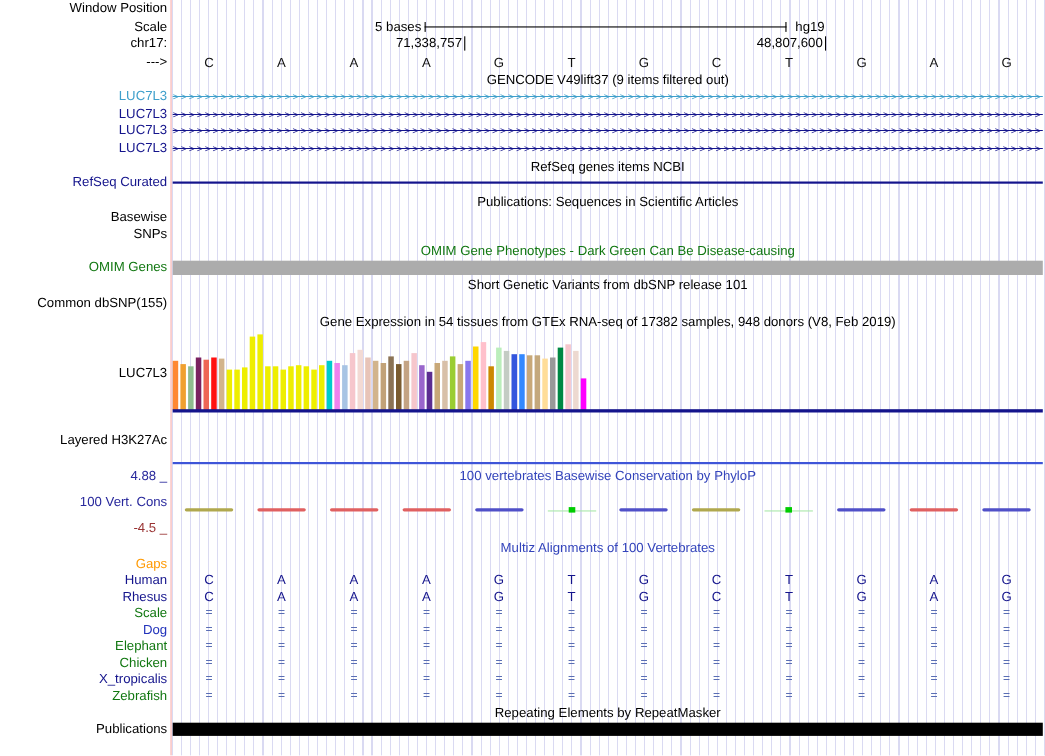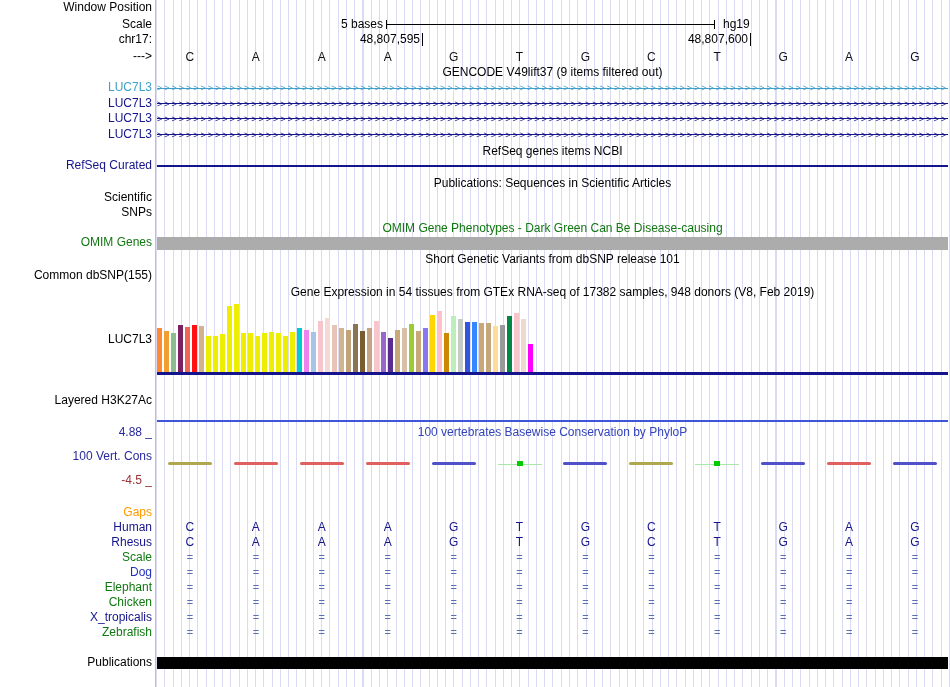--- a/index.html
+++ b/index.html
@@ -33,21 +33,21 @@
   <div class="lbl" style="top:1px">Window Position</div>
 
   <div class="lbl" style="top:18px">Scale</div>
   <div style="position:absolute;left:300px;top:18px;width:83px;text-align:right;line-height:13px">5 bases</div>
   <div style="position:absolute;left:386px;top:24px;width:329px;height:1px;background:#000"></div>
   <div class="tick" style="left:386px;top:20px;height:9px"></div>
   <div class="tick" style="left:714px;top:20px;height:9px"></div>
   <div style="position:absolute;left:723px;top:18px;line-height:13px">hg19</div>
 
   <div class="lbl" style="top:33px">chr17:</div>
-  <div style="position:absolute;left:260px;top:33px;width:160px;text-align:right;line-height:13px">48,807,595</div>
+  <div style="position:absolute;left:260px;top:33px;width:160px;text-align:right;line-height:13px">71,338,757</div>
   <div class="tick" style="left:422px;top:33px;height:13px"></div>
   <div style="position:absolute;left:588px;top:33px;width:160px;text-align:right;line-height:13px">48,807,600</div>
   <div class="tick" style="left:750px;top:33px;height:13px"></div>
 
   <div class="lbl" style="top:50px">---&gt;</div>
   <div id="base-row">
       <div style="position: absolute; left: 157px; top: 50px; width: 65.9167px; text-align: center; line-height: 14px; color: rgb(17, 17, 17);">C</div>
       <div style="position: absolute; left: 222.917px; top: 50px; width: 65.9167px; text-align: center; line-height: 14px; color: rgb(17, 17, 17);">A</div>
       <div style="position: absolute; left: 288.833px; top: 50px; width: 65.9167px; text-align: center; line-height: 14px; color: rgb(17, 17, 17);">A</div>
       <div style="position: absolute; left: 354.75px; top: 50px; width: 65.9167px; text-align: center; line-height: 14px; color: rgb(17, 17, 17);">A</div>
@@ -71,21 +71,21 @@
       <div style="position: absolute; left: 157px; top: 112px; width: 791px; height: 14px; overflow: hidden; font-size: 9px; letter-spacing: 2px; line-height: 14px; white-space: nowrap; color: rgb(20, 20, 140); background: linear-gradient(transparent 6.5px, rgb(20, 20, 140) 6.5px, rgb(20, 20, 140) 7.5px, transparent 7.5px);">&gt;&gt;&gt;&gt;&gt;&gt;&gt;&gt;&gt;&gt;&gt;&gt;&gt;&gt;&gt;&gt;&gt;&gt;&gt;&gt;&gt;&gt;&gt;&gt;&gt;&gt;&gt;&gt;&gt;&gt;&gt;&gt;&gt;&gt;&gt;&gt;&gt;&gt;&gt;&gt;&gt;&gt;&gt;&gt;&gt;&gt;&gt;&gt;&gt;&gt;&gt;&gt;&gt;&gt;&gt;&gt;&gt;&gt;&gt;&gt;&gt;&gt;&gt;&gt;&gt;&gt;&gt;&gt;&gt;&gt;&gt;&gt;&gt;&gt;&gt;&gt;&gt;&gt;&gt;&gt;&gt;&gt;&gt;&gt;&gt;&gt;&gt;&gt;&gt;&gt;&gt;&gt;&gt;&gt;&gt;&gt;&gt;&gt;&gt;&gt;&gt;&gt;&gt;&gt;&gt;&gt;&gt;&gt;&gt;&gt;&gt;&gt;&gt;&gt;&gt;&gt;&gt;&gt;&gt;&gt;&gt;&gt;&gt;&gt;&gt;&gt;&gt;&gt;&gt;&gt;&gt;&gt;&gt;&gt;&gt;&gt;&gt;&gt;&gt;&gt;&gt;&gt;&gt;&gt;&gt;&gt;&gt;&gt;&gt;&gt;</div>
       <div style="position: absolute; right: 798px; top: 128px; text-align: right; line-height: 13px; color: rgb(20, 20, 140);">LUC7L3</div>
       <div style="position: absolute; left: 157px; top: 128px; width: 791px; height: 14px; overflow: hidden; font-size: 9px; letter-spacing: 2px; line-height: 14px; white-space: nowrap; color: rgb(20, 20, 140); background: linear-gradient(transparent 6.5px, rgb(20, 20, 140) 6.5px, rgb(20, 20, 140) 7.5px, transparent 7.5px);">&gt;&gt;&gt;&gt;&gt;&gt;&gt;&gt;&gt;&gt;&gt;&gt;&gt;&gt;&gt;&gt;&gt;&gt;&gt;&gt;&gt;&gt;&gt;&gt;&gt;&gt;&gt;&gt;&gt;&gt;&gt;&gt;&gt;&gt;&gt;&gt;&gt;&gt;&gt;&gt;&gt;&gt;&gt;&gt;&gt;&gt;&gt;&gt;&gt;&gt;&gt;&gt;&gt;&gt;&gt;&gt;&gt;&gt;&gt;&gt;&gt;&gt;&gt;&gt;&gt;&gt;&gt;&gt;&gt;&gt;&gt;&gt;&gt;&gt;&gt;&gt;&gt;&gt;&gt;&gt;&gt;&gt;&gt;&gt;&gt;&gt;&gt;&gt;&gt;&gt;&gt;&gt;&gt;&gt;&gt;&gt;&gt;&gt;&gt;&gt;&gt;&gt;&gt;&gt;&gt;&gt;&gt;&gt;&gt;&gt;&gt;&gt;&gt;&gt;&gt;&gt;&gt;&gt;&gt;&gt;&gt;&gt;&gt;&gt;&gt;&gt;&gt;&gt;&gt;&gt;&gt;&gt;&gt;&gt;&gt;&gt;&gt;&gt;&gt;&gt;&gt;&gt;&gt;&gt;&gt;&gt;&gt;&gt;&gt;&gt;</div>
     </div>
 
   <div class="ttl" style="top:145px">RefSeq genes items NCBI</div>
   <div class="lbl navy" style="top:159px">RefSeq Curated</div>
   <div class="hbar" style="top:165px;height:2px;background:#14148c"></div>
 
   <div class="ttl" style="top:177px">Publications: Sequences in Scientific Articles</div>
-  <div class="lbl" style="top:191px">Scientific</div>
+  <div class="lbl" style="top:191px">Basewise</div>
   <div class="lbl" style="top:206px">SNPs</div>
 
   <div class="ttl green" style="top:222px">OMIM Gene Phenotypes - Dark Green Can Be Disease-causing</div>
   <div class="lbl green" style="top:236px">OMIM Genes</div>
   <div class="hbar" style="top:237px;height:13px;background:#acacac"></div>
 
   <div class="ttl" style="top:253px">Short Genetic Variants from dbSNP release 101</div>
   <div class="lbl" style="top:269px">Common dbSNP(155)</div>
 
   <div class="ttl" style="top:286px">Gene Expression in 54 tissues from GTEx RNA-seq of 17382 samples, 948 donors (V8, Feb 2019)</div>
@@ -165,20 +165,21 @@
       <div style="position: absolute; left: 563.458px; top: 462px; width: 44px; height: 3px; border-radius: 2px; background: rgb(80, 80, 200);"></div>
       <div style="position: absolute; left: 629.375px; top: 462px; width: 44px; height: 3px; border-radius: 2px; background: rgb(176, 168, 78);"></div>
       <div style="position: absolute; left: 695.292px; top: 464px; width: 44px; height: 1px; background: rgb(170, 232, 170);"></div>
       <div style="position: absolute; left: 714.292px; top: 461px; width: 6px; height: 5px; background: rgb(0, 204, 0);"></div>
       <div style="position: absolute; left: 761.208px; top: 462px; width: 44px; height: 3px; border-radius: 2px; background: rgb(80, 80, 200);"></div>
       <div style="position: absolute; left: 827.125px; top: 462px; width: 44px; height: 3px; border-radius: 2px; background: rgb(224, 96, 96);"></div>
       <div style="position: absolute; left: 893.042px; top: 462px; width: 44px; height: 3px; border-radius: 2px; background: rgb(80, 80, 200);"></div>
     </div>
   <div class="lbl maroon" style="top:474px">-4.5 _</div>
 
+  <div class="ttl blue" style="top:492px">Multiz Alignments of 100 Vertebrates</div>
   <div class="lbl orange" style="top:506px">Gaps</div>
   <div id="multiz-rows">
       <div style="position: absolute; right: 798px; top: 521px; text-align: right; line-height: 13px; color: rgb(20, 20, 140);">Human</div>
       <div style="position: absolute; left: 157px; top: 521px; width: 65.9167px; text-align: center; line-height: 13px; font-size: 12px; color: rgb(20, 20, 140);">C</div>
       <div style="position: absolute; left: 222.917px; top: 521px; width: 65.9167px; text-align: center; line-height: 13px; font-size: 12px; color: rgb(20, 20, 140);">A</div>
       <div style="position: absolute; left: 288.833px; top: 521px; width: 65.9167px; text-align: center; line-height: 13px; font-size: 12px; color: rgb(20, 20, 140);">A</div>
       <div style="position: absolute; left: 354.75px; top: 521px; width: 65.9167px; text-align: center; line-height: 13px; font-size: 12px; color: rgb(20, 20, 140);">A</div>
       <div style="position: absolute; left: 420.667px; top: 521px; width: 65.9167px; text-align: center; line-height: 13px; font-size: 12px; color: rgb(20, 20, 140);">G</div>
       <div style="position: absolute; left: 486.583px; top: 521px; width: 65.9167px; text-align: center; line-height: 13px; font-size: 12px; color: rgb(20, 20, 140);">T</div>
       <div style="position: absolute; left: 552.5px; top: 521px; width: 65.9167px; text-align: center; line-height: 13px; font-size: 12px; color: rgb(20, 20, 140);">G</div>
@@ -273,15 +274,16 @@
       <div style="position: absolute; left: 420.667px; top: 626px; width: 65.9167px; text-align: center; line-height: 13px; font-size: 11px; color: rgb(90, 110, 180);">=</div>
       <div style="position: absolute; left: 486.583px; top: 626px; width: 65.9167px; text-align: center; line-height: 13px; font-size: 11px; color: rgb(90, 110, 180);">=</div>
       <div style="position: absolute; left: 552.5px; top: 626px; width: 65.9167px; text-align: center; line-height: 13px; font-size: 11px; color: rgb(90, 110, 180);">=</div>
       <div style="position: absolute; left: 618.417px; top: 626px; width: 65.9167px; text-align: center; line-height: 13px; font-size: 11px; color: rgb(90, 110, 180);">=</div>
       <div style="position: absolute; left: 684.333px; top: 626px; width: 65.9167px; text-align: center; line-height: 13px; font-size: 11px; color: rgb(90, 110, 180);">=</div>
       <div style="position: absolute; left: 750.25px; top: 626px; width: 65.9167px; text-align: center; line-height: 13px; font-size: 11px; color: rgb(90, 110, 180);">=</div>
       <div style="position: absolute; left: 816.167px; top: 626px; width: 65.9167px; text-align: center; line-height: 13px; font-size: 11px; color: rgb(90, 110, 180);">=</div>
       <div style="position: absolute; left: 882.083px; top: 626px; width: 65.9167px; text-align: center; line-height: 13px; font-size: 11px; color: rgb(90, 110, 180);">=</div>
     </div>
 
+  <div class="ttl" style="top:642px">Repeating Elements by RepeatMasker</div>
   <div class="lbl" style="top:656px">Publications</div>
   <div class="hbar" style="top:657px;height:12px;background:#000"></div>
 </div>
 
 </body></html>

